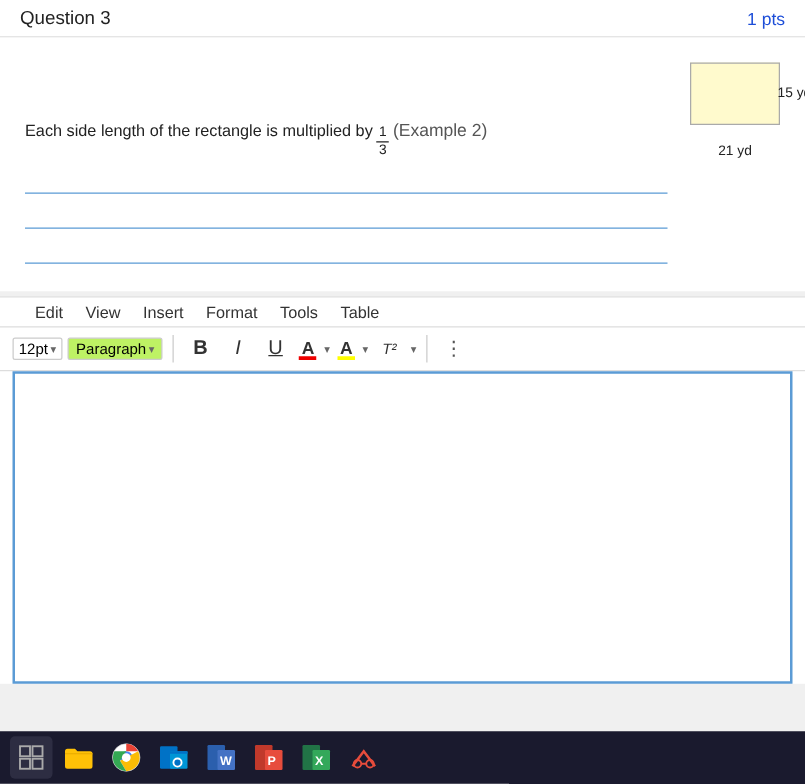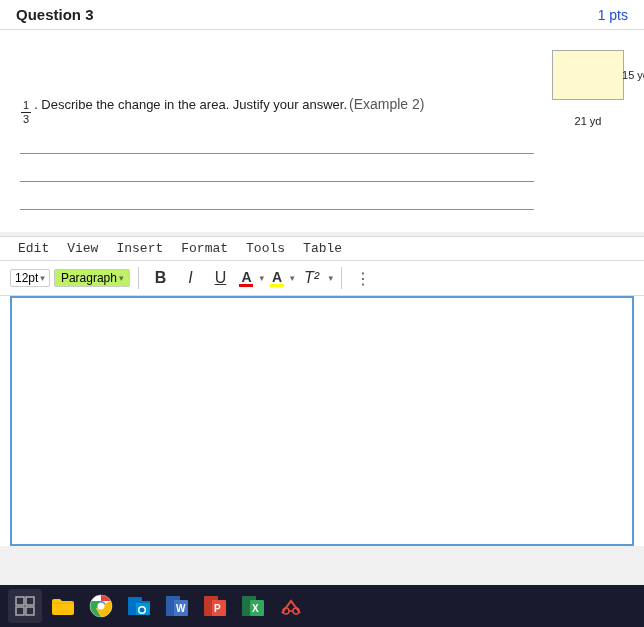--- a/index.html
+++ b/index.html
@@ -7,21 +7,21 @@
 
     
     .question-bar {
       display: flex;
       justify-content: space-between;
       align-items: center;
       padding: 6px 16px;
       background: #fff;
       border-bottom: 1px solid #ddd;
     }
-    .question-title { font-size: 15px; font-weight: 700; color: #222; }
+    .question-title { font-size: 15px; font-weight: 400; color: #222; }
     .question-pts { font-size: 14px; color: #1d4ed8; }
 
     
     .content-area {
       background: #fff;
       padding: 16px 20px 10px 20px;
     }
     .problem-text { font-size: 13px; color: #222; line-height: 1.5; display: flex; align-items: flex-start; gap: 8px; }
     .problem-left { flex: 1; }
     .problem-sentence { display: flex; flex-wrap: wrap; align-items: baseline; gap: 2px; font-size: 13px; }
@@ -62,25 +62,24 @@
     }
 
     
     .editor-wrapper {
       background: #fff;
       margin-top: 4px;
     }
     .menu-bar {
       display: flex;
       align-items: center;
-      padding: 4px 18px;
+      padding: 4px 28px;
       border-top: 1px solid #ddd;
       border-bottom: 1px solid #ddd;
       gap: 18px;
-      font-family: Liberation Mono, monospace;
     }
     .menu-item {
       font-size: 13px;
       color: #333;
       cursor: pointer;
     }
 
     .toolbar {
       display: flex;
       align-items: center;
@@ -117,21 +116,21 @@
     .toolbar-btn.italic { font-style: italic; font-size: 16px; }
     .toolbar-btn.underline { text-decoration: underline; font-size: 16px; }
     .color-btn {
       display: flex; flex-direction: column; align-items: center; cursor: pointer;
       padding: 1px 2px; border: none; background: transparent;
     }
     .color-btn-label { font-size: 14px; font-weight: bold; color: #333; line-height: 1; }
     .color-bar { height: 3px; width: 14px; }
     .color-bar-red { background: #e00; }
     .color-bar-yellow { background: #ff0; }
-    .superscript-btn { font-size: 16px; font-style: italic; }
+    .superscript-btn { font-size: 12px; font-style: italic; }
     .more-btn { font-size: 16px; color: #555; }
     .chevron { font-size: 9px; color: #666; }
 
     
     .text-edit-area {
       background: #fff;
       border: 2px solid #5b9bd5;
       margin: 0 10px;
       height: 250px;
       cursor: text;
@@ -167,25 +166,25 @@
 
 <div class="question-bar">
   <span class="question-title">Question 3</span>
   <span class="question-pts">1 pts</span>
 </div>
 
 <div class="content-area">
   <div class="problem-text">
     <div class="problem-left">
       <div class="problem-sentence">
+        <span>Each side length of the rectangle is multiplied by</span>
         <span class="fraction">
           <span class="numer">1</span>
           <span class="denom">3</span>
         </span>
-        <span>. Describe the change in the area. Justify your answer.</span>
         <span class="example-ref">(Example 2)</span>
       </div>
       <div class="lines-area">
         <div class="answer-line"></div>
         <div class="answer-line"></div>
         <div class="answer-line"></div>
       </div>
     </div>
     <div class="rectangle-figure">
       <div style="position:relative; display:inline-block;">

